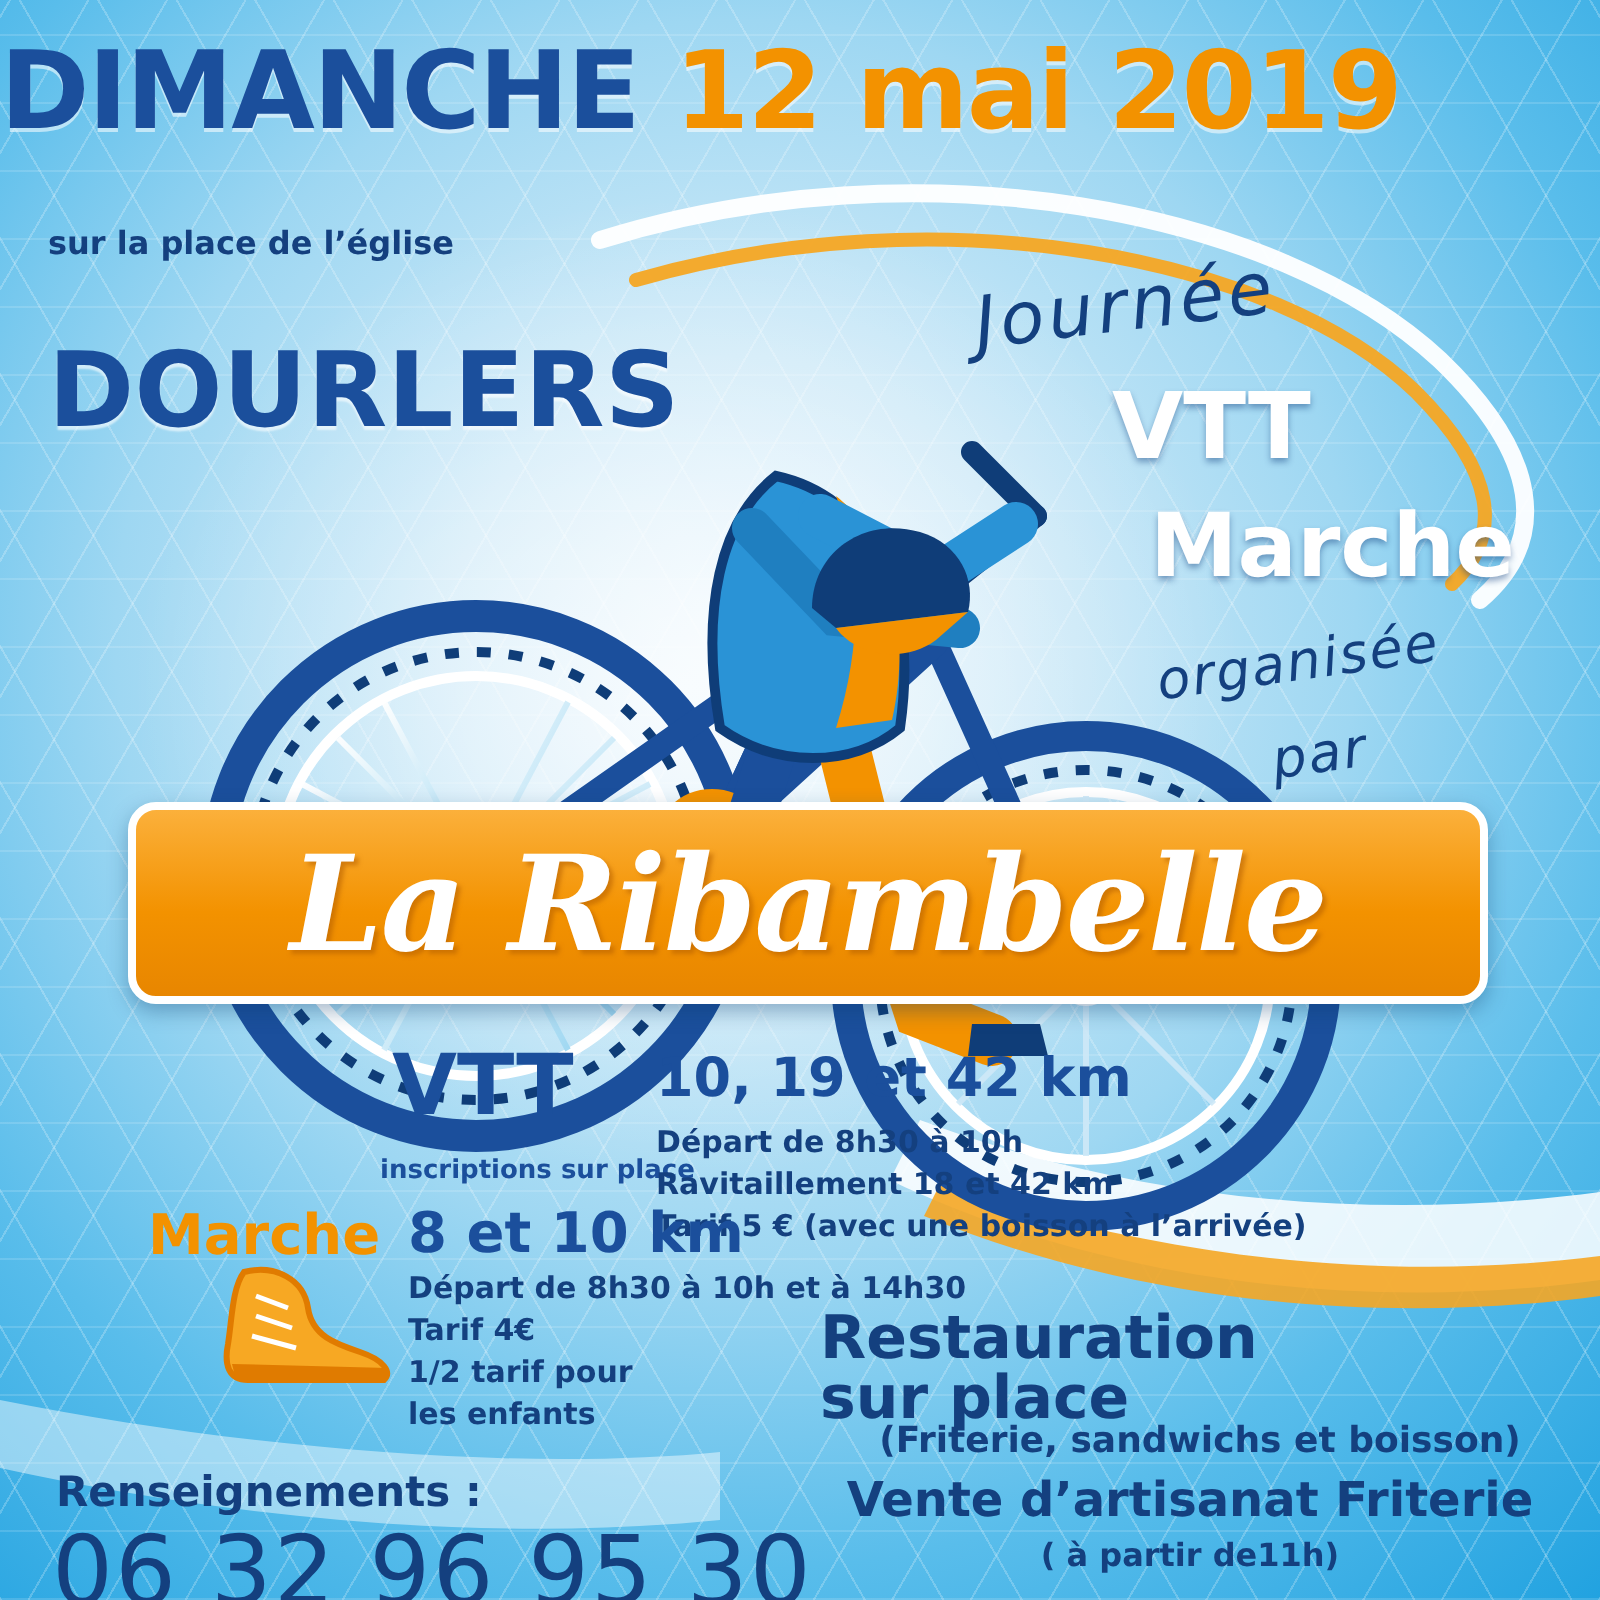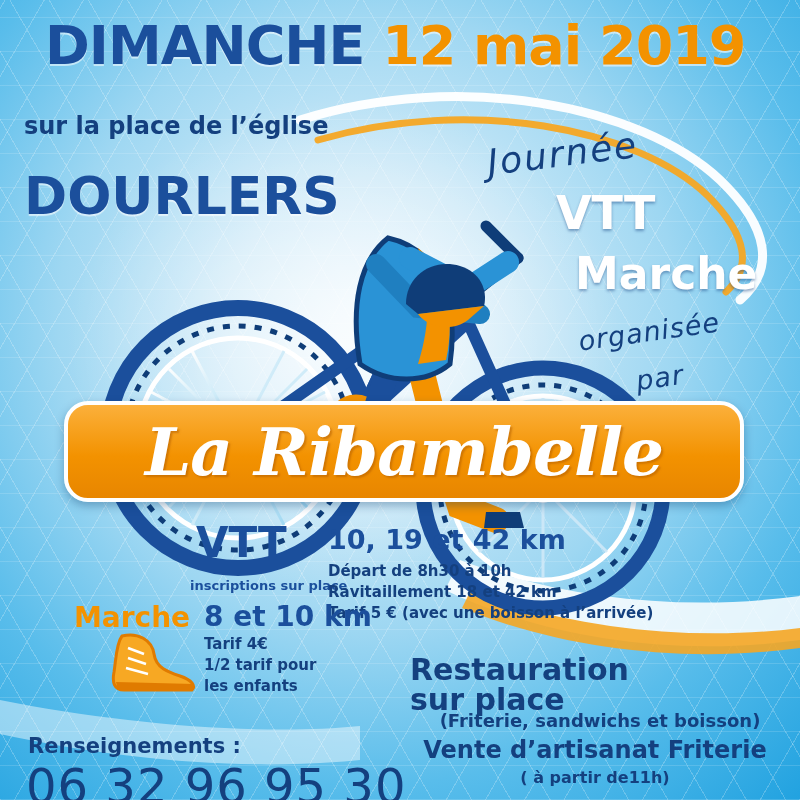--- a/index.html
+++ b/index.html
@@ -54,33 +54,32 @@
     left: 0;
     width: 676px;
     text-align: center;
     font-family: "DejaVu Sans", sans-serif;
     font-weight: bold;
     font-size: 54px;
     letter-spacing: -1px;
     white-space: nowrap;
     color: #f39200;
     text-shadow: 0 2px 0 rgba(255,255,255,0.55);
-    margin-left: 45px;
   }
   .date-line .blue {
     color: #1b4f9c;
   }
 
   .place-line {
     position: absolute;
     top: 112px;
     left: 24px;
     font-family: "DejaVu Sans", sans-serif;
     font-weight: bold;
-    font-size: 24px;
+    font-size: 16px;
     color: #14407f;
   }
   .city {
     position: absolute;
     top: 166px;
     left: 24px;
     font-family: "DejaVu Sans", sans-serif;
     font-weight: bold;
     font-size: 52px;
     letter-spacing: 0px;
@@ -145,21 +144,21 @@
 
   
   .banner {
     position: absolute;
     top: 401px;
     left: 64px;
     width: 672px;
     height: 93px;
     background: linear-gradient(#fbb03b, #f39200 55%, #e88600);
     border: 4px solid #ffffff;
-    border-radius: 24px;
+    border-radius: 14px;
     box-shadow: 0 4px 10px rgba(10,60,110,0.35);
   }
   .banner-text {
     position: absolute;
     inset: 0;
     display: flex;
     align-items: center;
     justify-content: center;
     font-family: "DejaVu Serif", serif;
     font-style: italic;
@@ -458,20 +457,21 @@
   <div class="vtt-dist">10, 19 et 42 km</div>
   <div class="vtt-lines">
     <div>Départ de 8h30 à 10h</div>
     <div>Ravitaillement 18 et 42 km</div>
     <div>Tarif 5 € (avec une boisson à l’arrivée)</div>
   </div>
 
   <div class="marche-label">Marche</div>
   <div class="marche-dist">8 et 10 km</div>
   <div class="marche-lines">
+    <div>Départ de 8h30 à 10h et à 14h30</div>
     <div>Tarif 4€</div>
     <div>1/2 tarif pour</div>
     <div>les enfants</div>
   </div>
 
   <div class="resto" style="white-space: pre-line;">Restauration
 sur place</div>
   <div class="resto-sub">(Friterie, sandwichs et boisson)</div>
   <div class="artisanat">Vente d’artisanat Friterie</div>
   <div class="artisanat-sub">( à partir de11h)</div>

